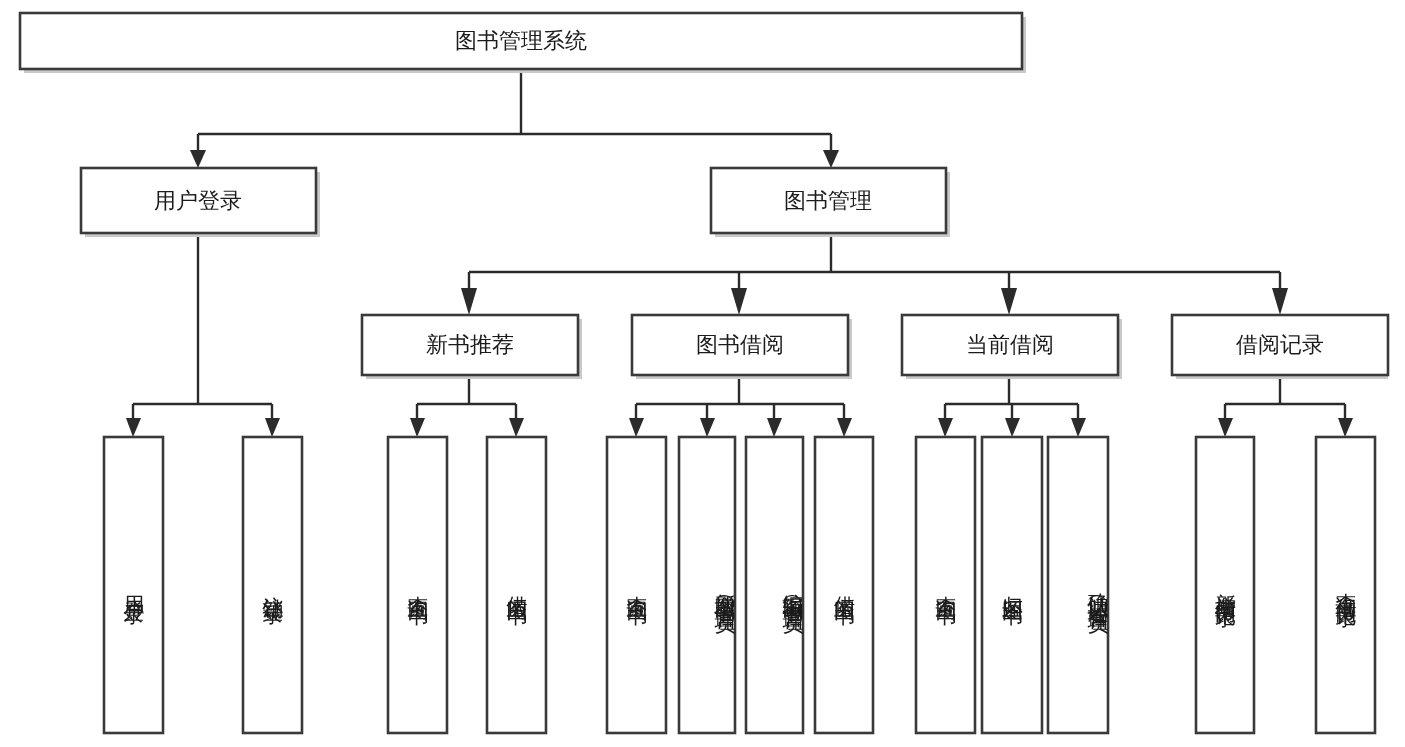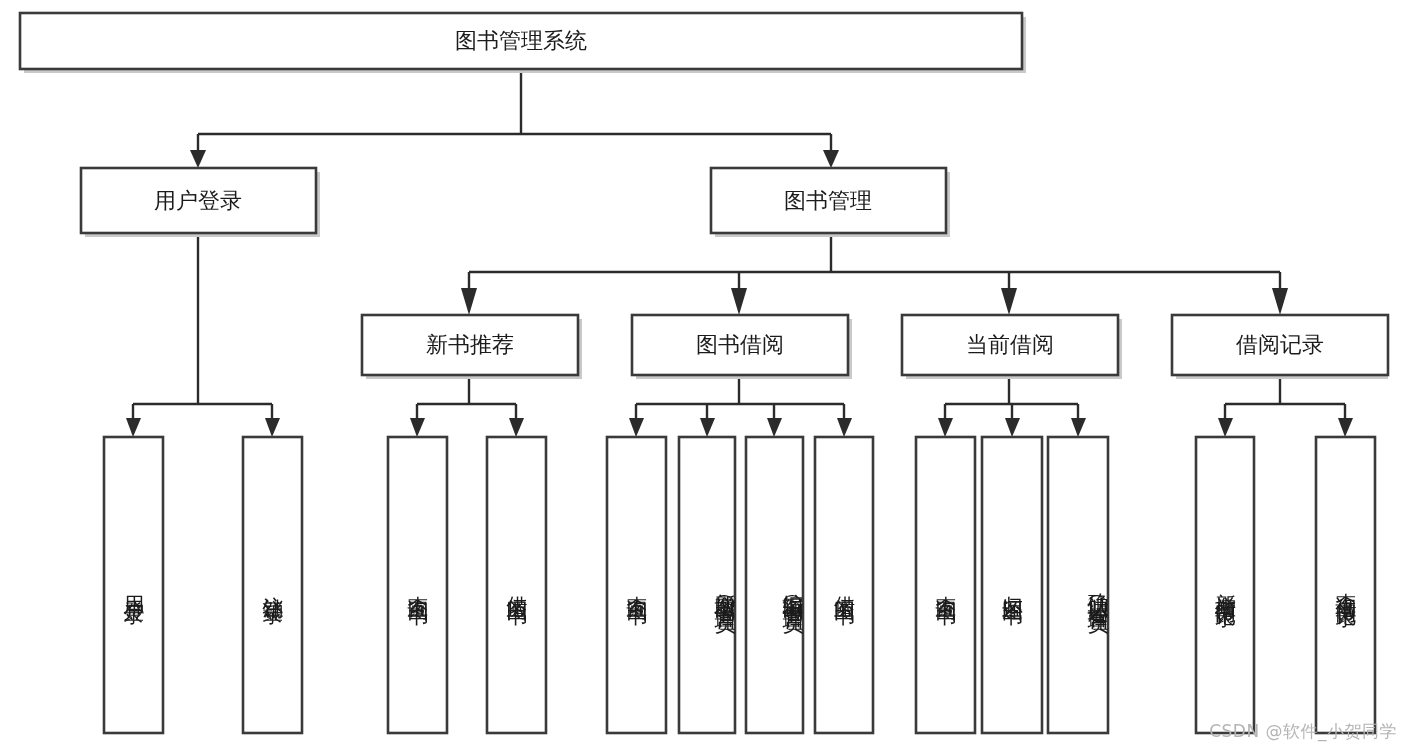--- a/index.html
+++ b/index.html
@@ -213,14 +213,13 @@
   <div class="leaf-label" style="left:746px; top:437px; width:57px; height:296px; align-items:flex-start; padding-top:8px; box-sizing:border-box;">编辑图书（管理员）</div>
   <div class="leaf-label" style="left:815px; top:437px; width:58px; height:296px;">借阅图书</div>
 
   <div class="leaf-label" style="left:916px; top:437px; width:59px; height:296px;">查询图书</div>
   <div class="leaf-label" style="left:982px; top:437px; width:60px; height:296px;">归还图书</div>
   <div class="leaf-label" style="left:1048px; top:437px; width:60px; height:296px; align-items:flex-start; padding-top:8px; box-sizing:border-box;">确认归还（管理员）</div>
 
   <div class="leaf-label" style="left:1196px; top:437px; width:58px; height:296px;">新增借阅记录</div>
   <div class="leaf-label" style="left:1316px; top:437px; width:59px; height:296px;">查询借阅记录</div>
 
-  <div class="watermark">CSDN @软件_小贺同学</div>
 </div>
 
 </body></html>

